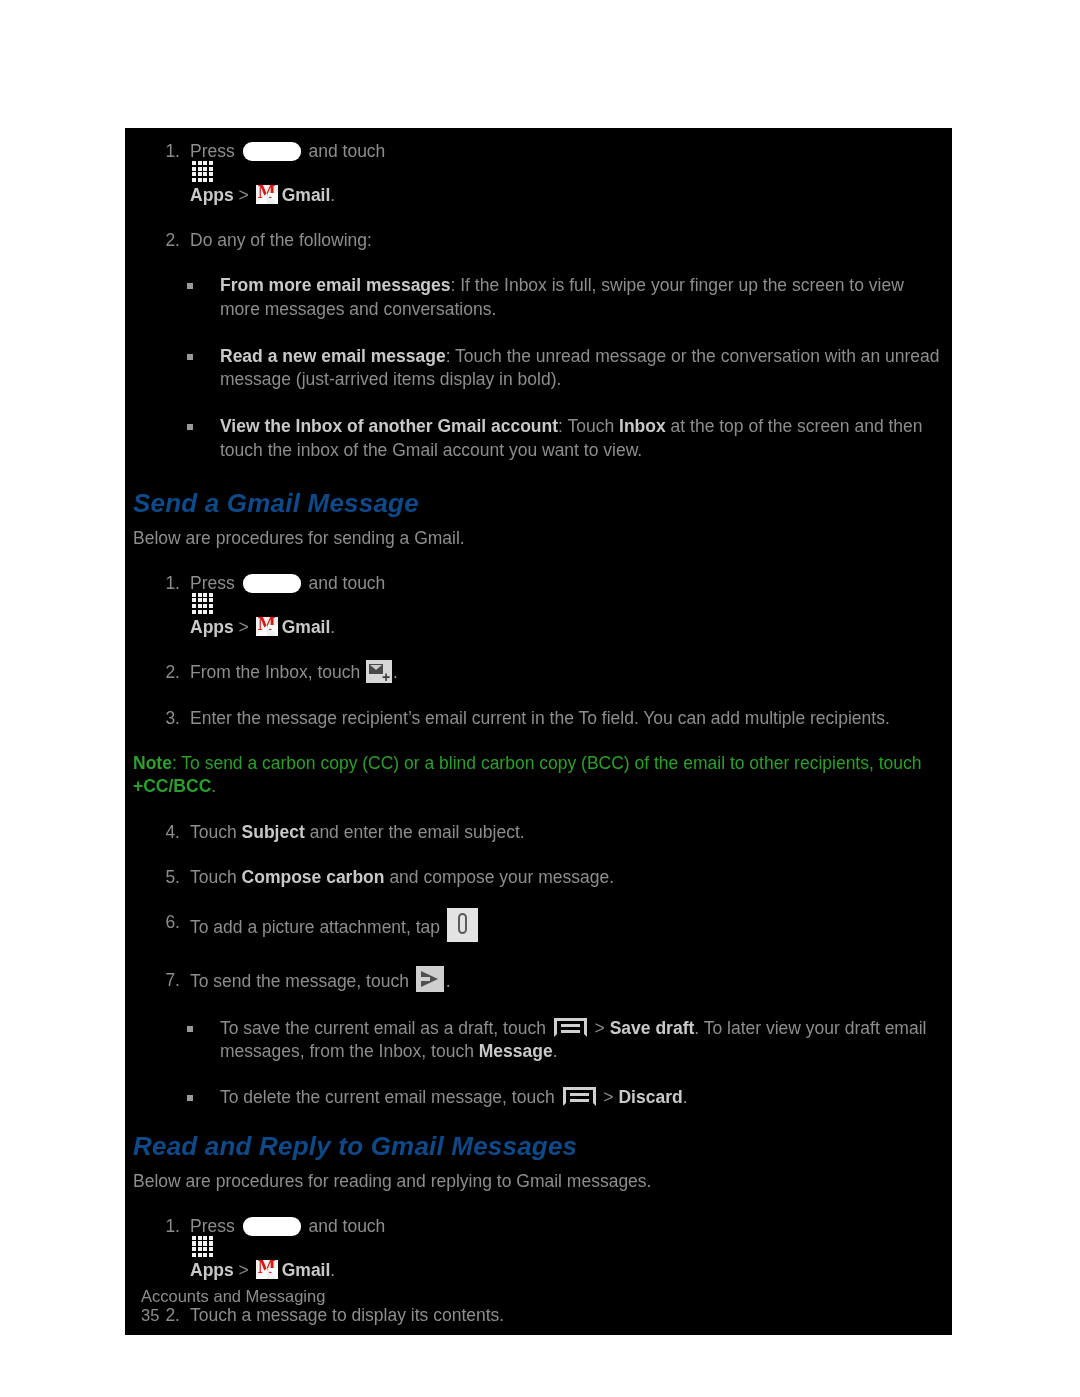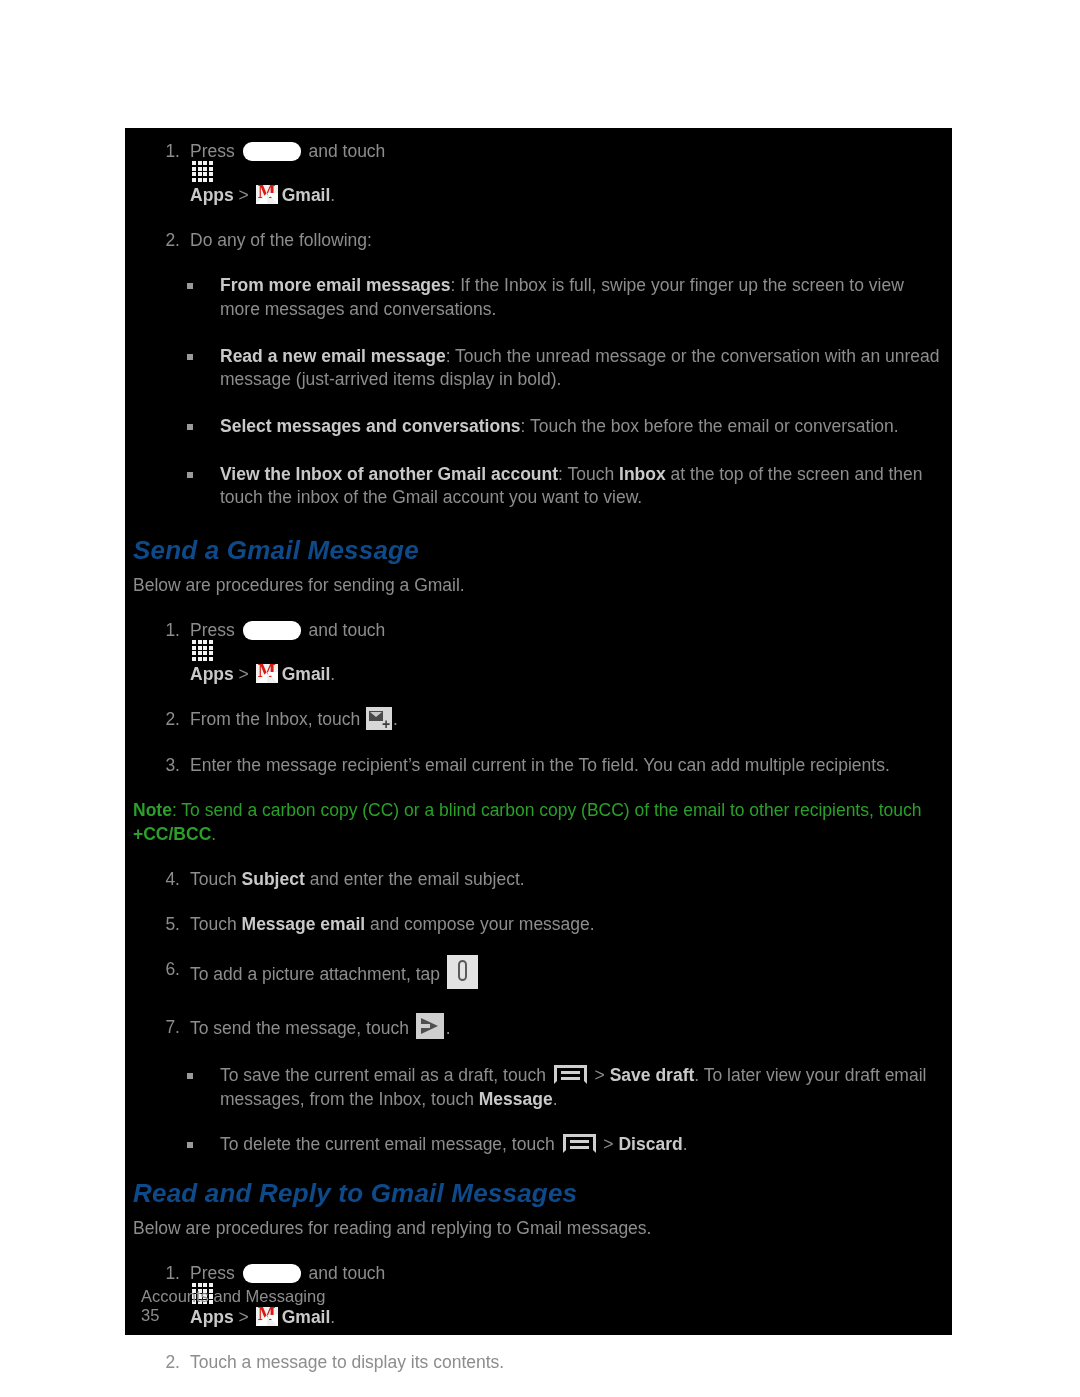--- a/index.html
+++ b/index.html
@@ -330,24 +330,20 @@
       <li>
         <span class="sq"></span>
         <b>From more email messages</b><span>: If the Inbox is full, swipe your finger up the screen to view more messages and conversations.</span>
       </li>
       <li>
         <span class="sq"></span>
         <b>Read a new email message</b><span>: Touch the unread message or the conversation with an unread message (just-arrived items display in bold).</span>
       </li>
       <li>
         <span class="sq"></span>
-        <b>Select messages and conversations</b><span>: Touch the box before the email or conversation.</span>
-      </li>
-      <li>
-        <span class="sq"></span>
         <b>View the Inbox of another Gmail account</b><span>: Touch </span><b>Inbox</b><span> at the top of the screen and then touch the inbox of the Gmail account you want to view.</span>
       </li>
     </ul>
 
     <h2 class="section-title">Send a Gmail Message</h2>
     <p class="section-intro">Below are procedures for sending a Gmail.</p>
 
     <ol class="steps">
       <li>
         <span class="num">1.</span>
@@ -384,21 +380,21 @@
       <b>Note</b><span>: To send a carbon copy (CC) or a blind carbon copy (BCC) of the email to other recipients, touch </span><b>+CC/BCC</b><span>.</span>
     </div>
 
     <ol class="steps">
       <li>
         <span class="num">4.</span>
         <span>Touch </span><b>Subject</b><span> and enter the email subject.</span>
       </li>
       <li>
         <span class="num">5.</span>
-        <span>Touch </span><b>Message email</b><span> and compose your message.</span>
+        <span>Touch </span><b>Compose carbon</b><span> and compose your message.</span>
       </li>
       <li style="margin-bottom:24px;">
         <span class="num">6.</span>
         <span>To add a picture attachment, tap </span><span class="ico ico-attach"><span class="clip"></span></span>
       </li>
       <li style="margin-bottom:22px;">
         <span class="num">7.</span>
         <span>To send the message, touch </span><span class="ico ico-send"><span class="tri"></span><span class="notch"></span></span><span>.</span>
       </li>
     </ol>

